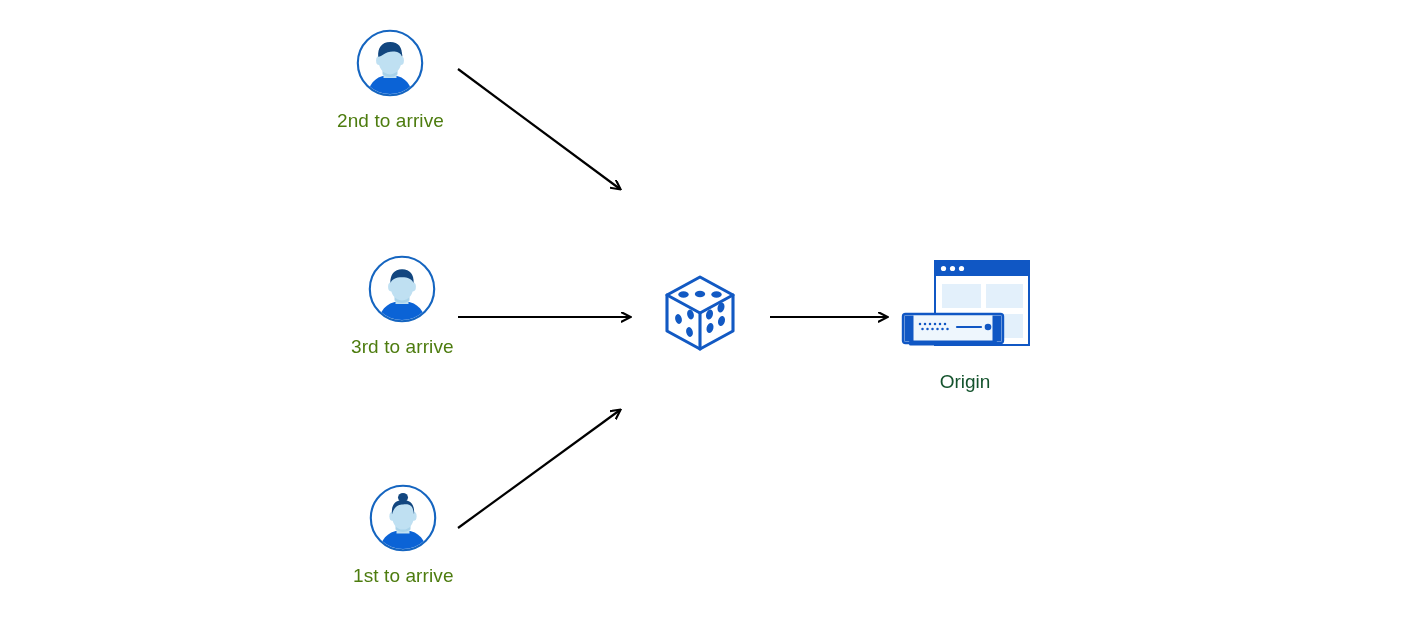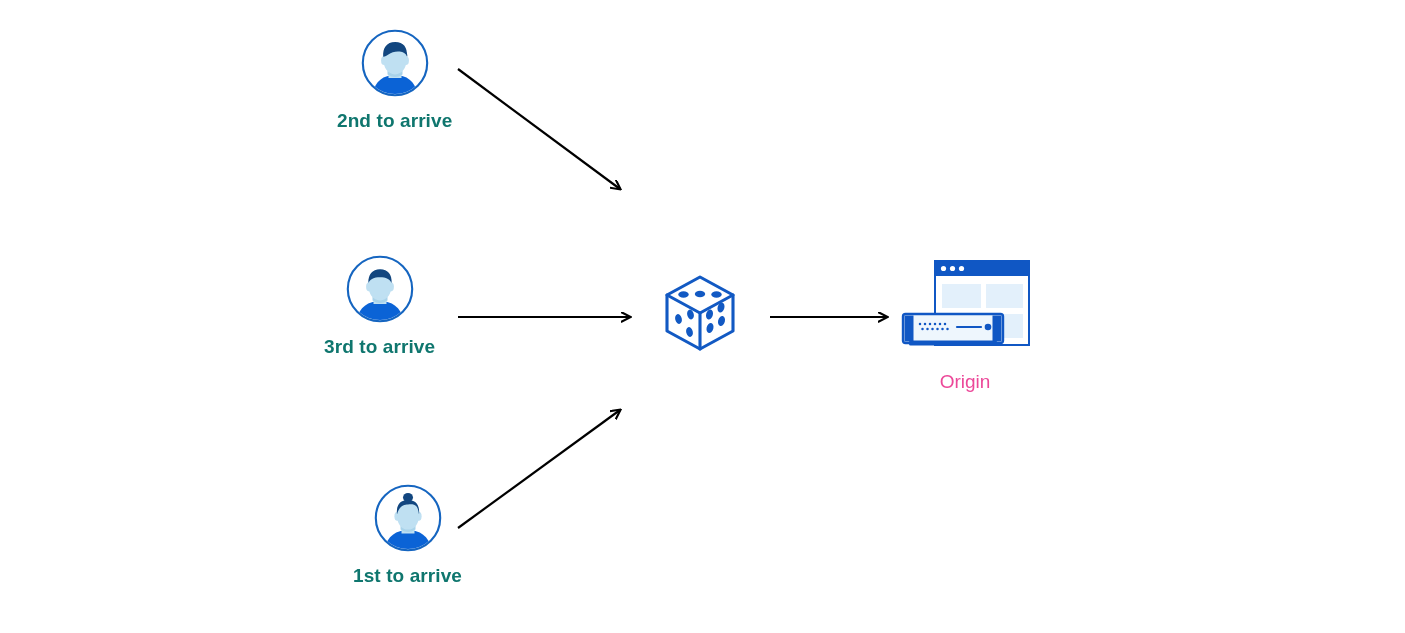--- a/index.html
+++ b/index.html
@@ -13,33 +13,32 @@
 
   
   .node{position:absolute;display:flex;flex-direction:column;align-items:center;}
 
   .avatar-wrap{width:68px;height:68px;}
   .avatar-wrap svg{display:block;width:68px;height:68px;}
 
   .node-label{
     margin-top:14px;
     font-size:19px;
-    color:#0f766e;
+    color:#4d7c0f;
     white-space:nowrap;
     line-height:1;
     letter-spacing:.1px;
-    font-weight:bold;
   }
 
   .dice-wrap{width:86px;height:86px;}
   .dice-wrap svg{display:block;width:86px;height:86px;}
 
   .origin-wrap{width:132px;height:100px;position:relative;}
   .origin-wrap svg{display:block;width:132px;height:100px;}
-  .origin-label{margin-top:16px;font-size:19px;color:#ec4899;line-height:1;}
+  .origin-label{margin-top:16px;font-size:19px;color:#14532d;line-height:1;}
 
   
   .arrows{position:absolute;inset:0;pointer-events:none;}
 </style>
 </head>
 <body>
 
 <div class="stage">
 
   <svg class="arrows" width="1405" height="633" viewBox="0 0 1405 633">
@@ -76,21 +75,21 @@
           <path d="M22.2,27.8 C21.6,19.2 25.4,13.0 34.2,13.0 C42.6,13.0 46.6,18.4 45.9,27.4
                    C44.6,24.4 42.3,23.0 38.8,22.6 C34.4,22.1 30.6,23.3 27.4,25.6
                    C25.8,26.7 24.2,27.8 22.2,27.8 Z" fill="#12467f"></path>
           <path d="M44.4,22.5 c1.6,1.3 2.1,3.0 1.9,5.2 c-0.7,-2.0 -1.5,-3.6 -2.7,-4.5 Z" fill="#12467f"></path>
         </g>
       </svg>
     </div>
     <div class="node-label">2nd to arrive</div>
   </div>
 
-  <div class="node" style="left:324px;top:255px;">
+  <div class="node" style="left:351px;top:255px;">
     <div class="avatar-wrap">
       <svg viewBox="0 0 68 68">
         <circle cx="34" cy="34" r="32.2" fill="#ffffff" stroke="#1565c0" stroke-width="2.1"></circle>
         <clipPath id="c2">
             <circle cx="34" cy="34" r="31.1"></circle>
           </clipPath>
         <g clip-path="url(#c2)">
           <path d="M11,68 C11,53 22,46 34,46 C46,46 57,53 57,68 Z" fill="#0b63d6"></path>
           <path d="M27.5,40 h13 v9 h-13 Z" fill="#bfe0f2"></path>
           <path d="M26.5,41.5 q7.5 6 15,0 l0,4 q-7.5 5 -15,0 Z" fill="#a9d3ea"></path>

